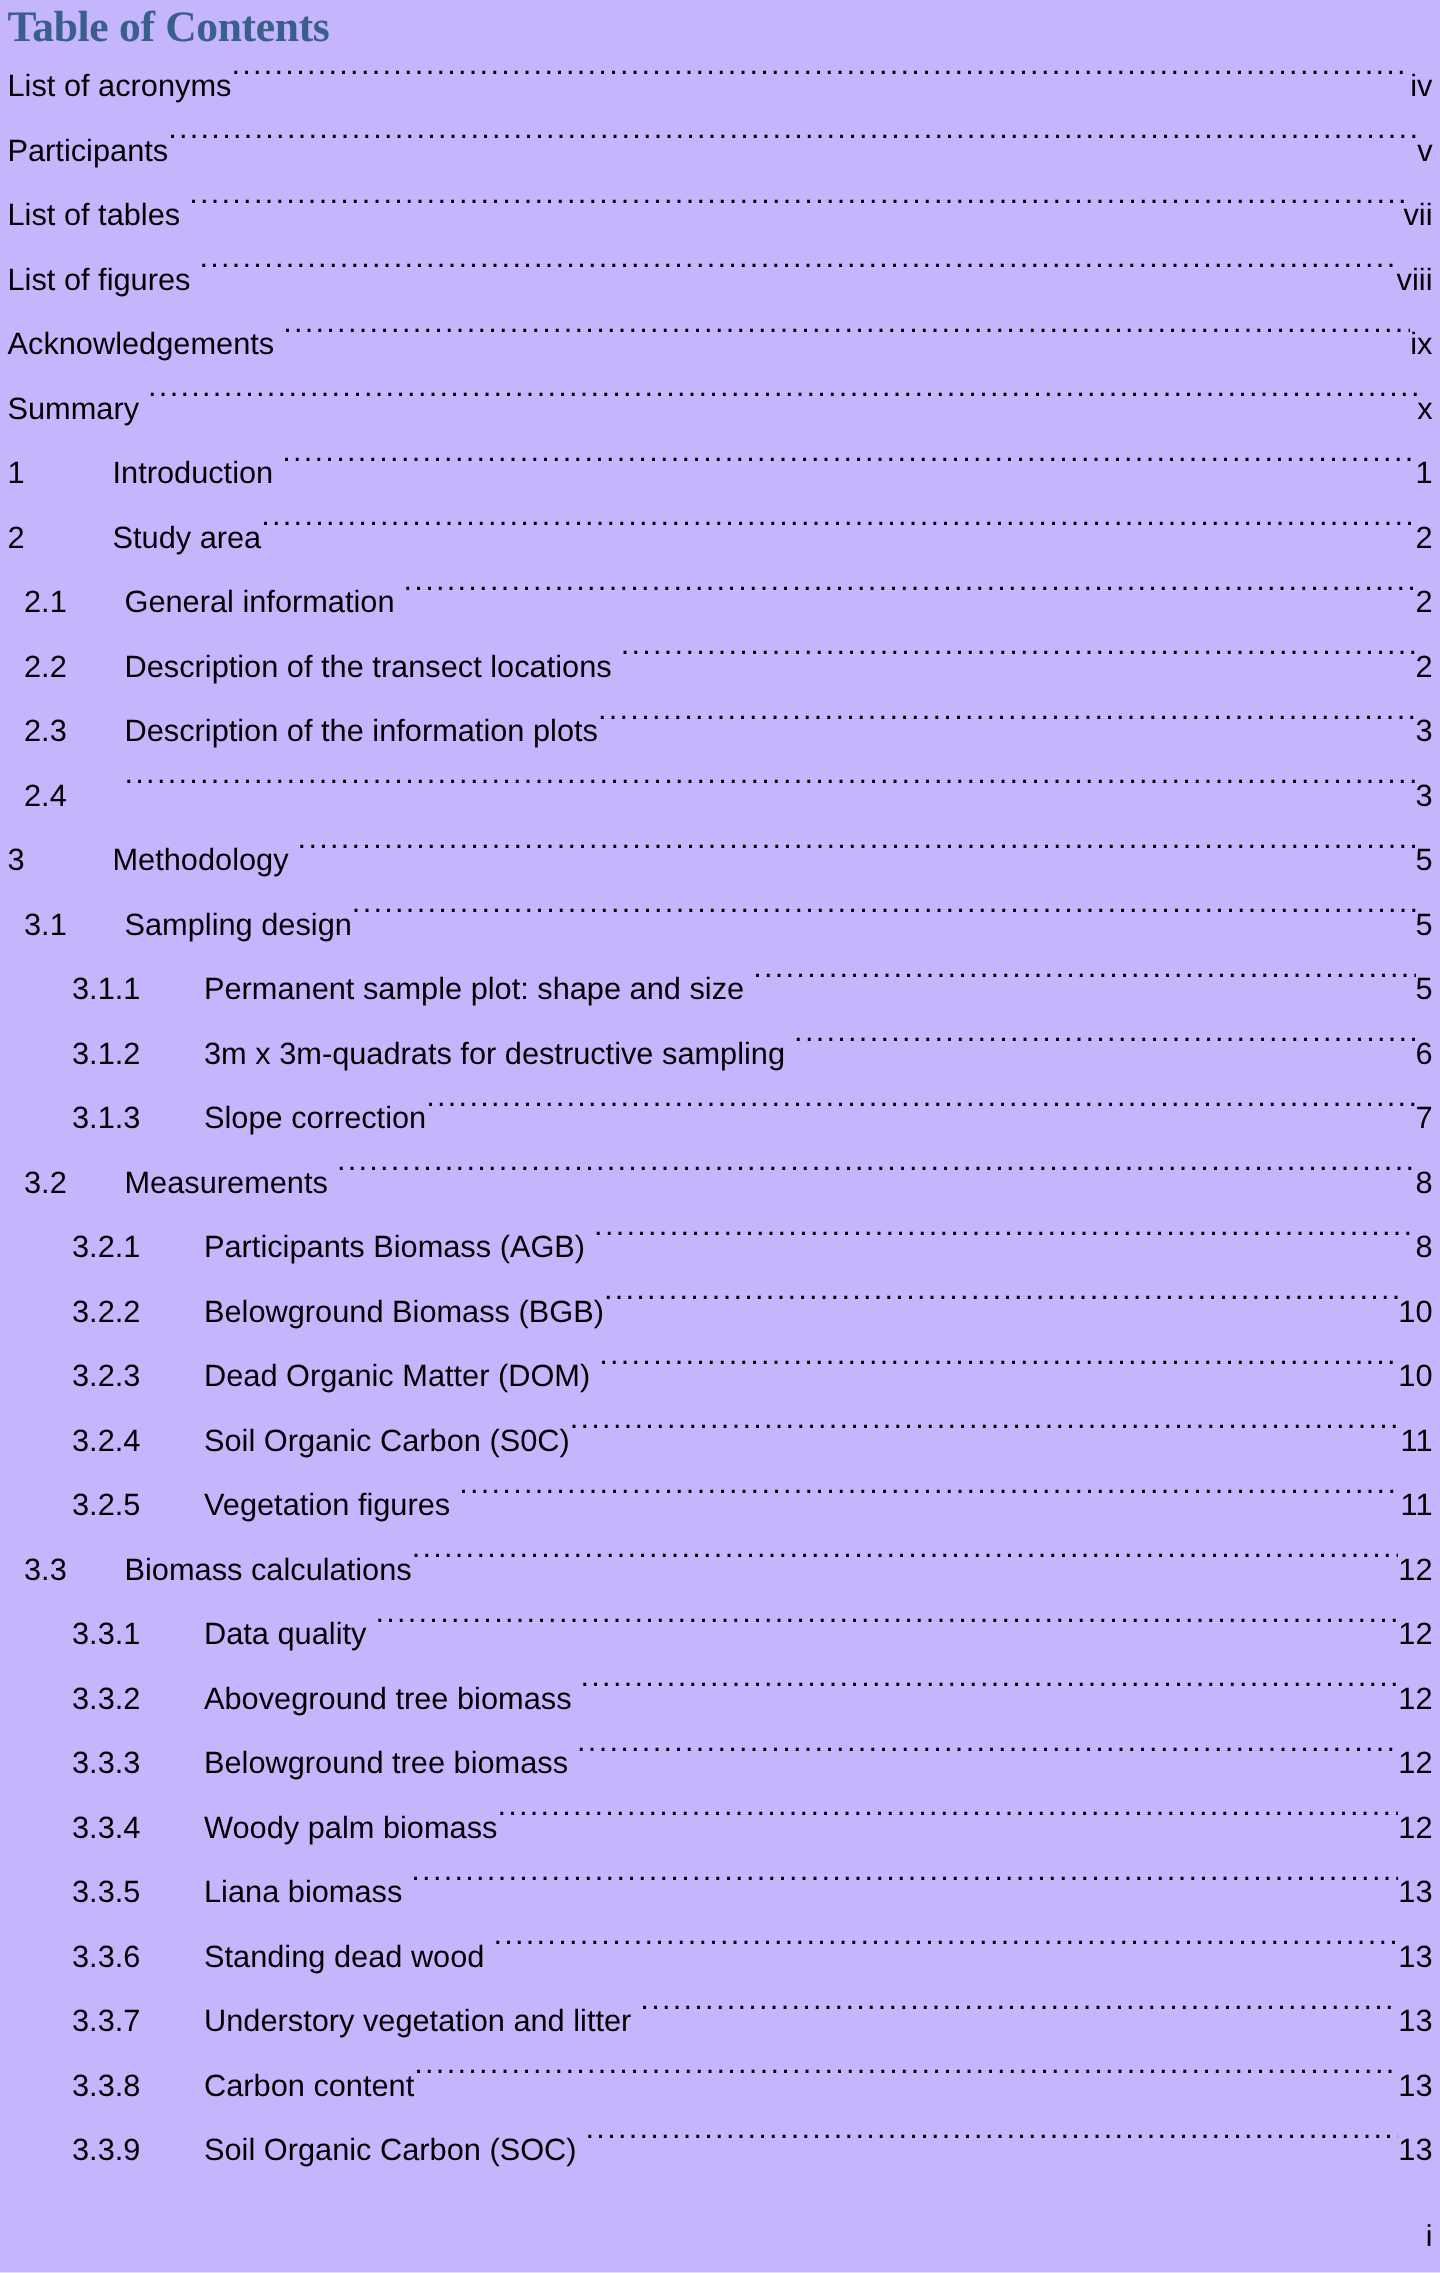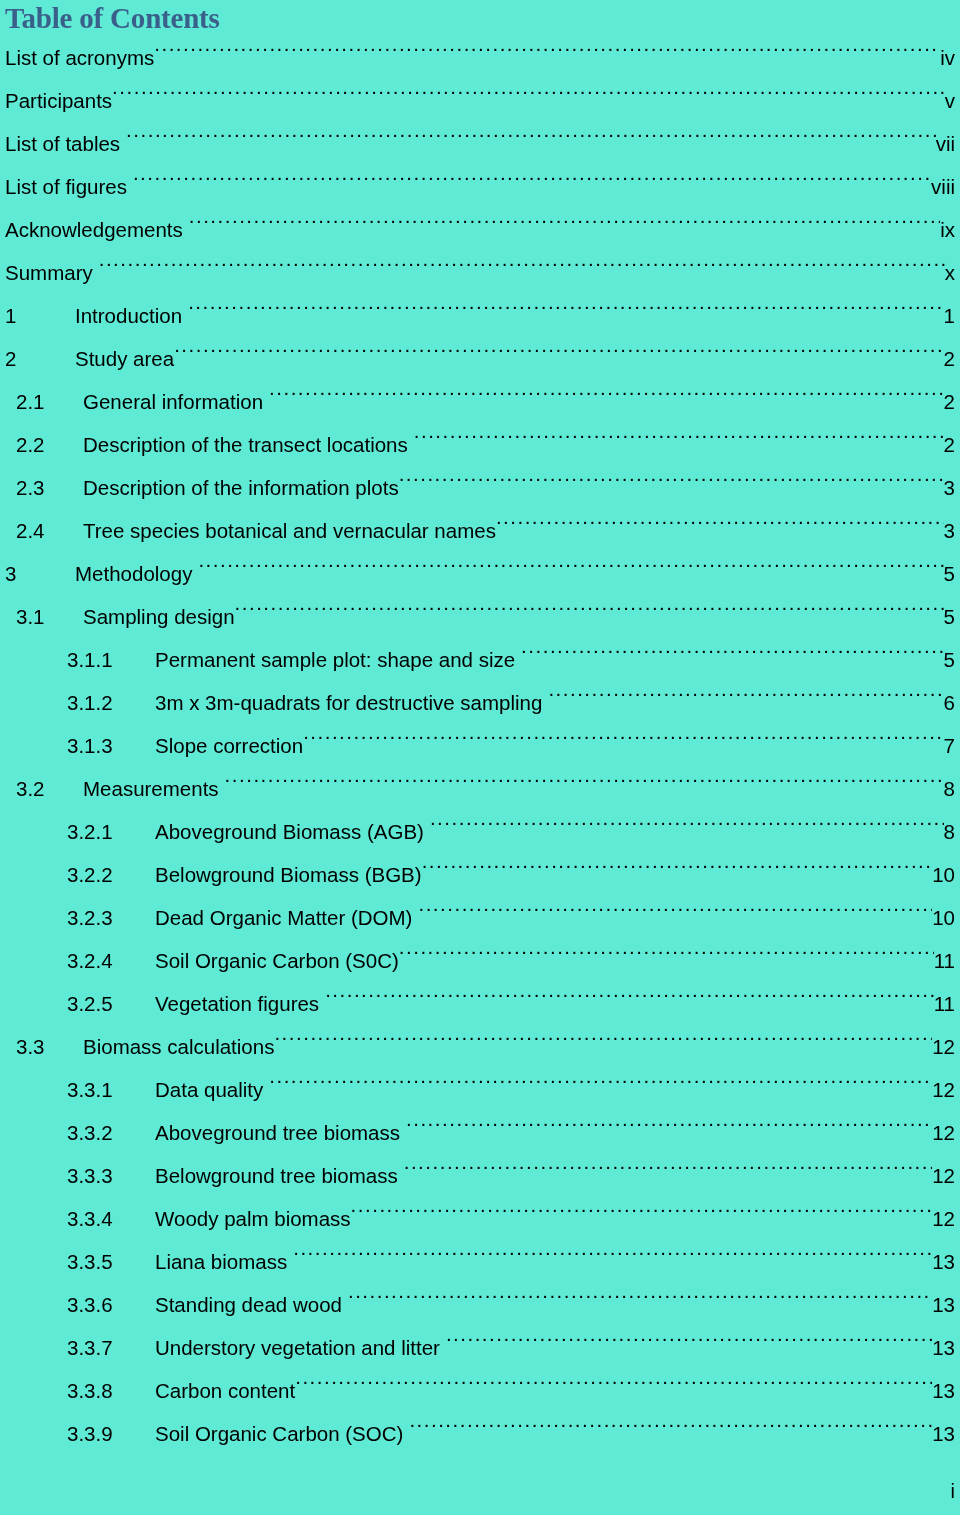--- a/index.html
+++ b/index.html
@@ -11,21 +11,21 @@
   body {
     font-family: "Liberation Sans", "DejaVu Sans", sans-serif;
     color: #000000;
     -webkit-font-smoothing: antialiased;
   }
   .page {
     position: relative;
     width: 960px;
     height: 1515px;
     box-sizing: border-box;
-    background: #5eead4;
+    background: #c4b5fd;
     overflow: hidden;
   }
   .toc-title {
     position: absolute;
     left: 5px;
     top: 2px;
     font-size: 29px;
     font-weight: bold;
     letter-spacing: -0.2px;
     color: #3a5f8a;
@@ -84,21 +84,21 @@
 
   
   .lvl1 { padding-left: 5px; }
   .lvl1 .toc-num { width: 70px; }
 
   
   .lvl2 { padding-left: 16px; }
   .lvl2 .toc-num { width: 67px; }
 
   
-  .lvl3 { padding-left: 48px; margin-left: 19px; }
+  .lvl3 { padding-left: 48px; }
   .lvl3 .toc-num { width: 88px; }
 
   .gap-before-dots { padding-right: 6px; }
 
   .page-folio {
     position: absolute;
     right: 5px;
     bottom: 12px;
     font-size: 20px;
     text-align: right;
@@ -173,21 +173,20 @@
         <span class="toc-page">2</span>
       </div>
       <div class="toc-row lvl2">
         <span class="toc-num">2.3</span>
         <span class="toc-label">Description of the information plots</span>
         <span class="toc-leader"></span>
         <span class="toc-page">3</span>
       </div>
       <div class="toc-row lvl2">
         <span class="toc-num">2.4</span>
-        <span class="toc-label">Tree species botanical and vernacular names</span>
         <span class="toc-leader"></span>
         <span class="toc-page">3</span>
       </div>
       <div class="toc-row lvl1">
         <span class="toc-num">3</span>
         <span class="toc-label gap-before-dots">Methodology</span>
         <span class="toc-leader"></span>
         <span class="toc-page">5</span>
       </div>
       <div class="toc-row lvl2">
@@ -215,21 +214,21 @@
         <span class="toc-page">7</span>
       </div>
       <div class="toc-row lvl2">
         <span class="toc-num">3.2</span>
         <span class="toc-label gap-before-dots">Measurements</span>
         <span class="toc-leader"></span>
         <span class="toc-page">8</span>
       </div>
       <div class="toc-row lvl3">
         <span class="toc-num">3.2.1</span>
-        <span class="toc-label gap-before-dots">Aboveground Biomass (AGB)</span>
+        <span class="toc-label gap-before-dots">Participants Biomass (AGB)</span>
         <span class="toc-leader"></span>
         <span class="toc-page">8</span>
       </div>
       <div class="toc-row lvl3">
         <span class="toc-num">3.2.2</span>
         <span class="toc-label">Belowground Biomass (BGB)</span>
         <span class="toc-leader"></span>
         <span class="toc-page">10</span>
       </div>
       <div class="toc-row lvl3">

